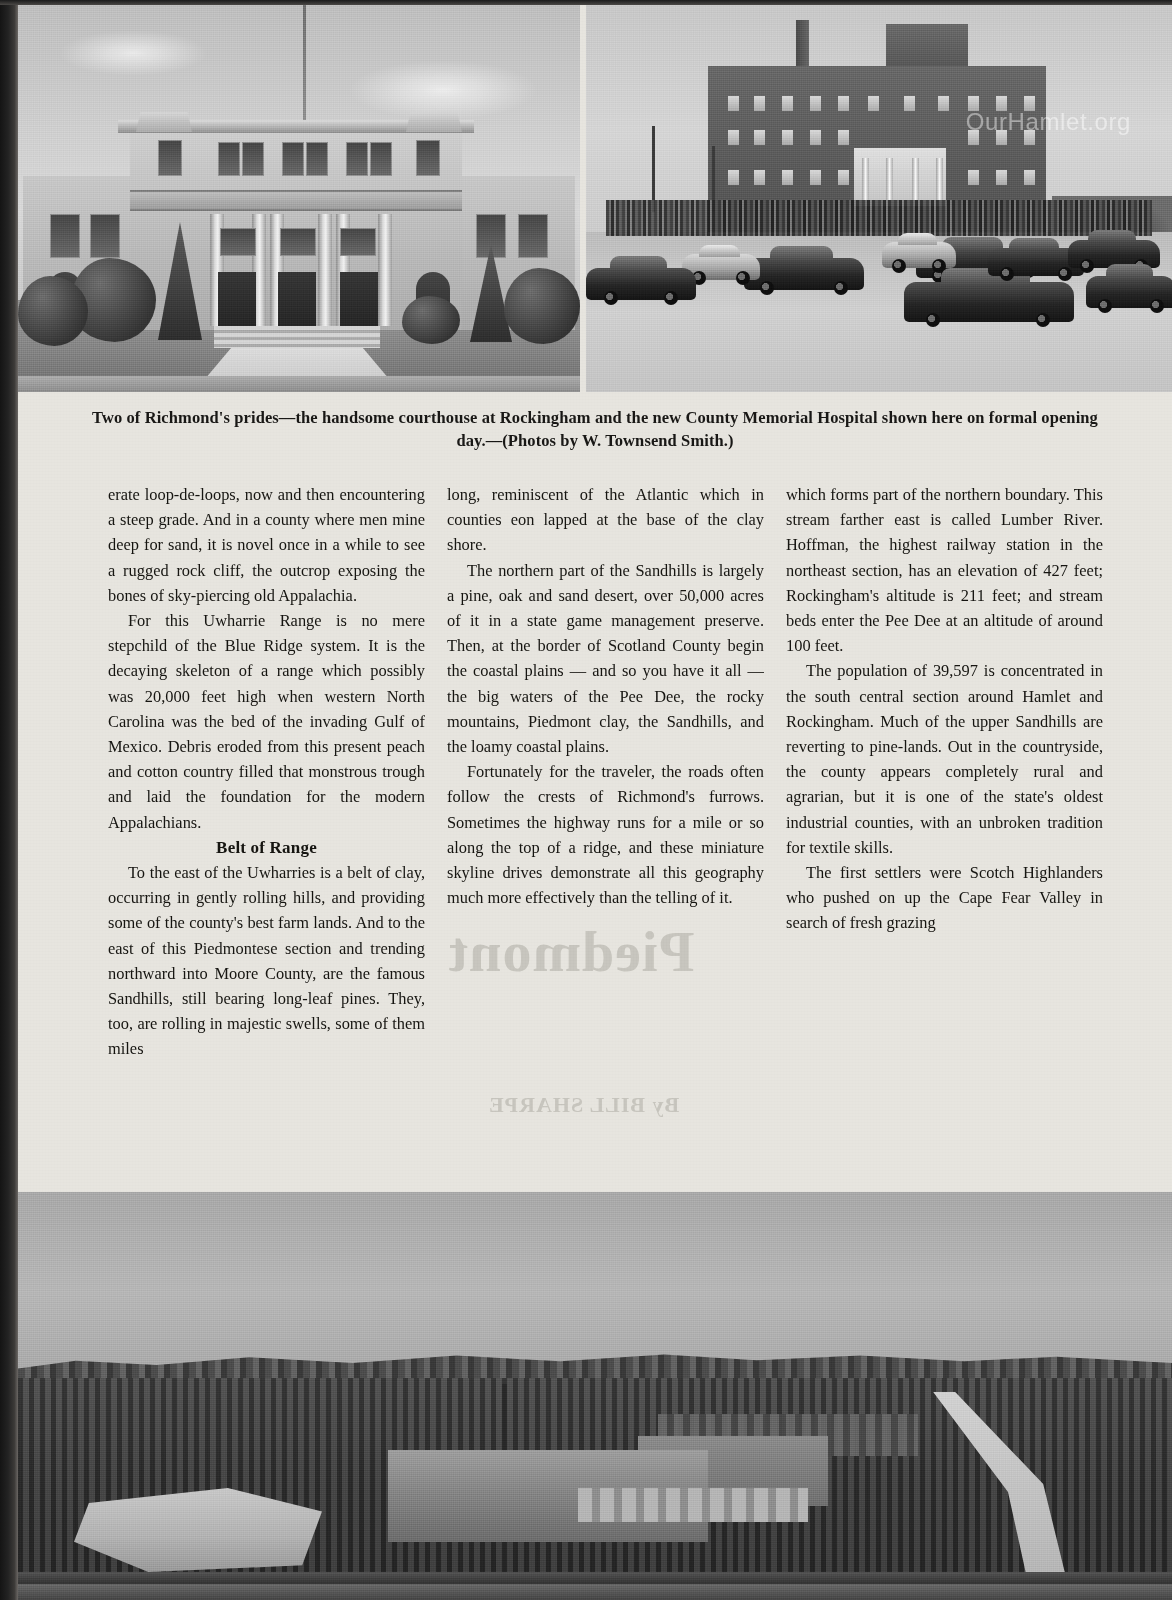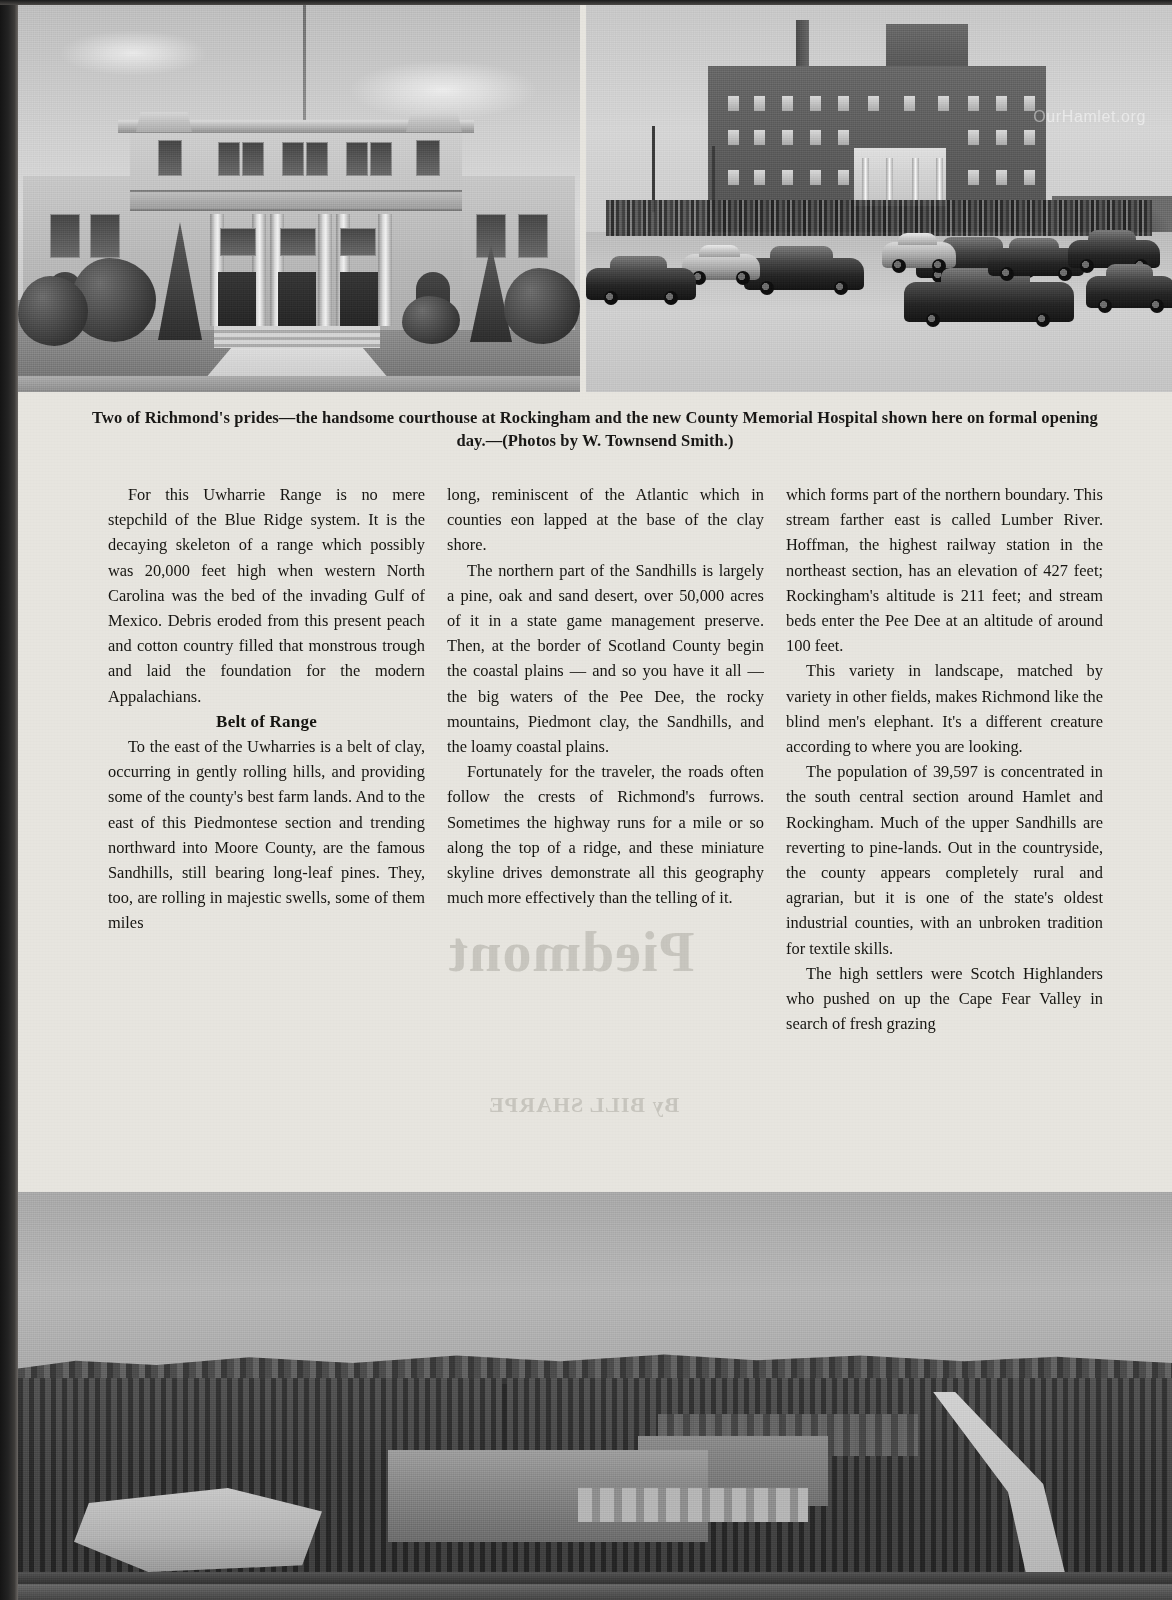--- a/index.html
+++ b/index.html
@@ -221,23 +221,23 @@
     background: linear-gradient(180deg,#e3e2db,#9d9c95);
   }
   .wheel {
     position: absolute; bottom: -5px; width: 14px; height: 14px;
     border-radius: 50%;
     background: radial-gradient(circle at 40% 40%, #6f6d67 0 28%, #161513 32%);
   }
 
   .watermark {
     position: absolute;
-    right: 26px; top: 108px;
+    right: 41px; top: 108px;
     font-family: "Liberation Sans", sans-serif;
-    font-size: 16px;
+    font-size: 24px;
     letter-spacing: .6px;
     color: rgba(255,255,255,.42);
     z-index: 9;
     white-space: nowrap;
   }
 
   
   .caption {
     position: absolute;
     left: 0;
@@ -550,36 +550,36 @@
     </div>
 
     <div class="caption caption-top">Two of Richmond's prides—the handsome courthouse at Rockingham and the new County Memorial Hospital shown here on formal opening day.—(Photos by W. Townsend Smith.)</div>
 
     <div class="ghost ghost-head">Piedmont</div>
     <div class="ghost ghost-byline">By BILL SHARPE</div>
 
     <div class="columns">
 
       <div class="col">
+        <p class="no-indent">erate loop-de-loops, now and then encountering a steep grade. And in a county where men mine deep for sand, it is novel once in a while to see a rugged rock cliff, the outcrop exposing the bones of sky-piercing old Appalachia.</p>
         <p>For this Uwharrie Range is no mere stepchild of the Blue Ridge system. It is the decaying skeleton of a range which possibly was 20,000 feet high when western North Carolina was the bed of the invading Gulf of Mexico. Debris eroded from this present peach and cotton country filled that monstrous trough and laid the foundation for the modern Appalachians.</p>
         <p class="subhead no-indent">Belt of Range</p>
         <p>To the east of the Uwharries is a belt of clay, occurring in gently rolling hills, and providing some of the county's best farm lands. And to the east of this Piedmontese section and trending northward into Moore County, are the famous Sandhills, still bearing long-leaf pines. They, too, are rolling in majestic swells, some of them miles</p>
       </div>
 
       <div class="col">
         <p class="no-indent">long, reminiscent of the Atlantic which in counties eon lapped at the base of the clay shore.</p>
         <p>The northern part of the Sandhills is largely a pine, oak and sand desert, over 50,000 acres of it in a state game management preserve. Then, at the border of Scotland County begin the coastal plains — and so you have it all — the big waters of the Pee Dee, the rocky mountains, Piedmont clay, the Sandhills, and the loamy coastal plains.</p>
         <p>Fortunately for the traveler, the roads often follow the crests of Richmond's furrows. Sometimes the highway runs for a mile or so along the top of a ridge, and these miniature skyline drives demonstrate all this geography much more effectively than the telling of it.</p>
       </div>
 
       <div class="col">
         <p class="no-indent">which forms part of the northern boundary. This stream farther east is called Lumber River. Hoffman, the highest railway station in the northeast section, has an elevation of 427 feet; Rockingham's altitude is 211 feet; and stream beds enter the Pee Dee at an altitude of around 100 feet.</p>
-        <p>This variety in landscape, matched by variety in other fields, makes Richmond like the blind men's elephant. It's a different creature according to where you are looking.</p>
         <p>The population of 39,597 is concentrated in the south central section around Hamlet and Rockingham. Much of the upper Sandhills are reverting to pine-lands. Out in the countryside, the county appears completely rural and agrarian, but it is one of the state's oldest industrial counties, with an unbroken tradition for textile skills.</p>
-        <p>The high settlers were Scotch Highlanders who pushed on up the Cape Fear Valley in search of fresh grazing</p>
+        <p>The first settlers were Scotch Highlanders who pushed on up the Cape Fear Valley in search of fresh grazing</p>
       </div>
     </div>
 
 
     <div class="photo-mill">
       <div class="ml-sky"></div>
       <div class="ml-ridge"></div>
       <div class="ml-forest"></div>
       <div class="ml-village"></div>
       <div class="ml-road"></div>

